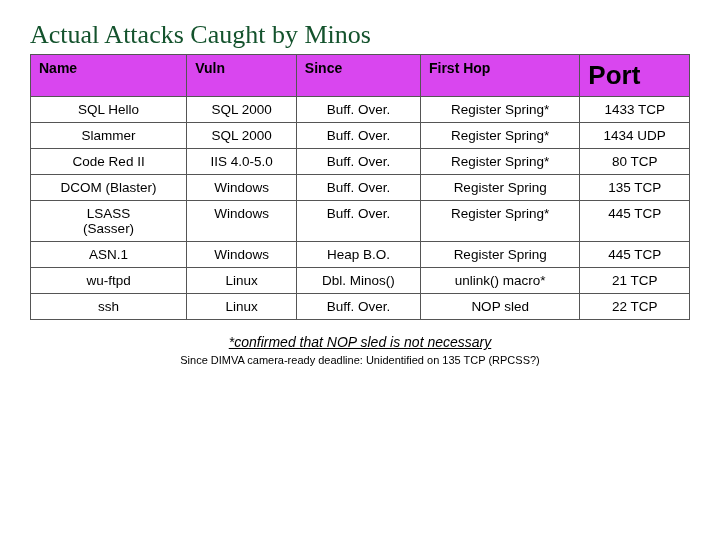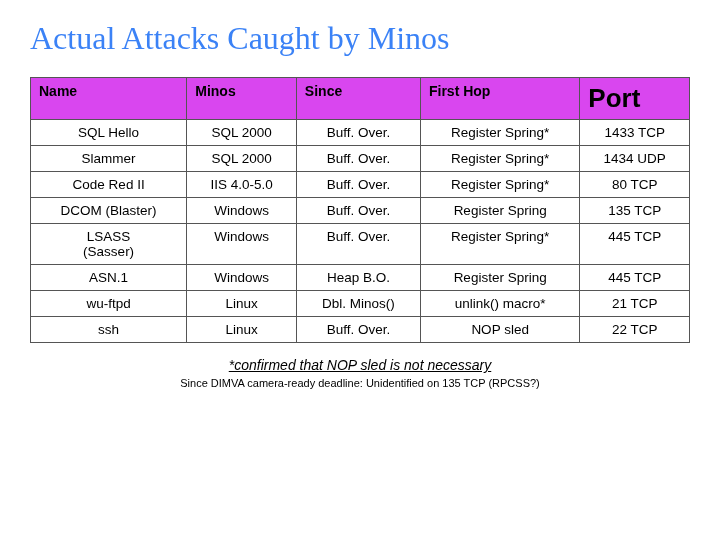--- a/index.html
+++ b/index.html
@@ -4,24 +4,24 @@
   <style>
     * { box-sizing: border-box; margin: 0; padding: 0; }
     body {
       background: #ffffff;
       font-family: Arial, sans-serif;
       width: 720px;
       min-height: 540px;
       padding: 20px 30px;
     }
     h1 {
-      font-size: 32px;
+      font-size: 26px;
       font-weight: normal;
-      color: #3b82f6;
-      margin-bottom: 20px;
+      color: #14532d;
+      margin-bottom: 4px;
       font-family: Georgia, serif;
     }
     table {
       width: 100%;
       border-collapse: collapse;
       font-size: 14px;
     }
     th, td {
       border: 1px solid #555;
       padding: 5px 8px;
@@ -56,21 +56,21 @@
   </style>
 </head>
 <body>
 
 <h1>Actual Attacks Caught by Minos</h1>
 
 <table>
   <thead>
     <tr id="header-row">
         <th>Name</th>
-        <th>Minos</th>
+        <th>Vuln</th>
         <th>Since</th>
         <th>First Hop</th>
         <th>Port</th>
       </tr>
   </thead>
   <tbody id="table-body">
       <tr>
         <td style="white-space: pre-line;">SQL Hello</td>
         <td style="white-space: pre-line;">SQL 2000</td>
         <td style="white-space: pre-line;">Buff. Over.</td>

